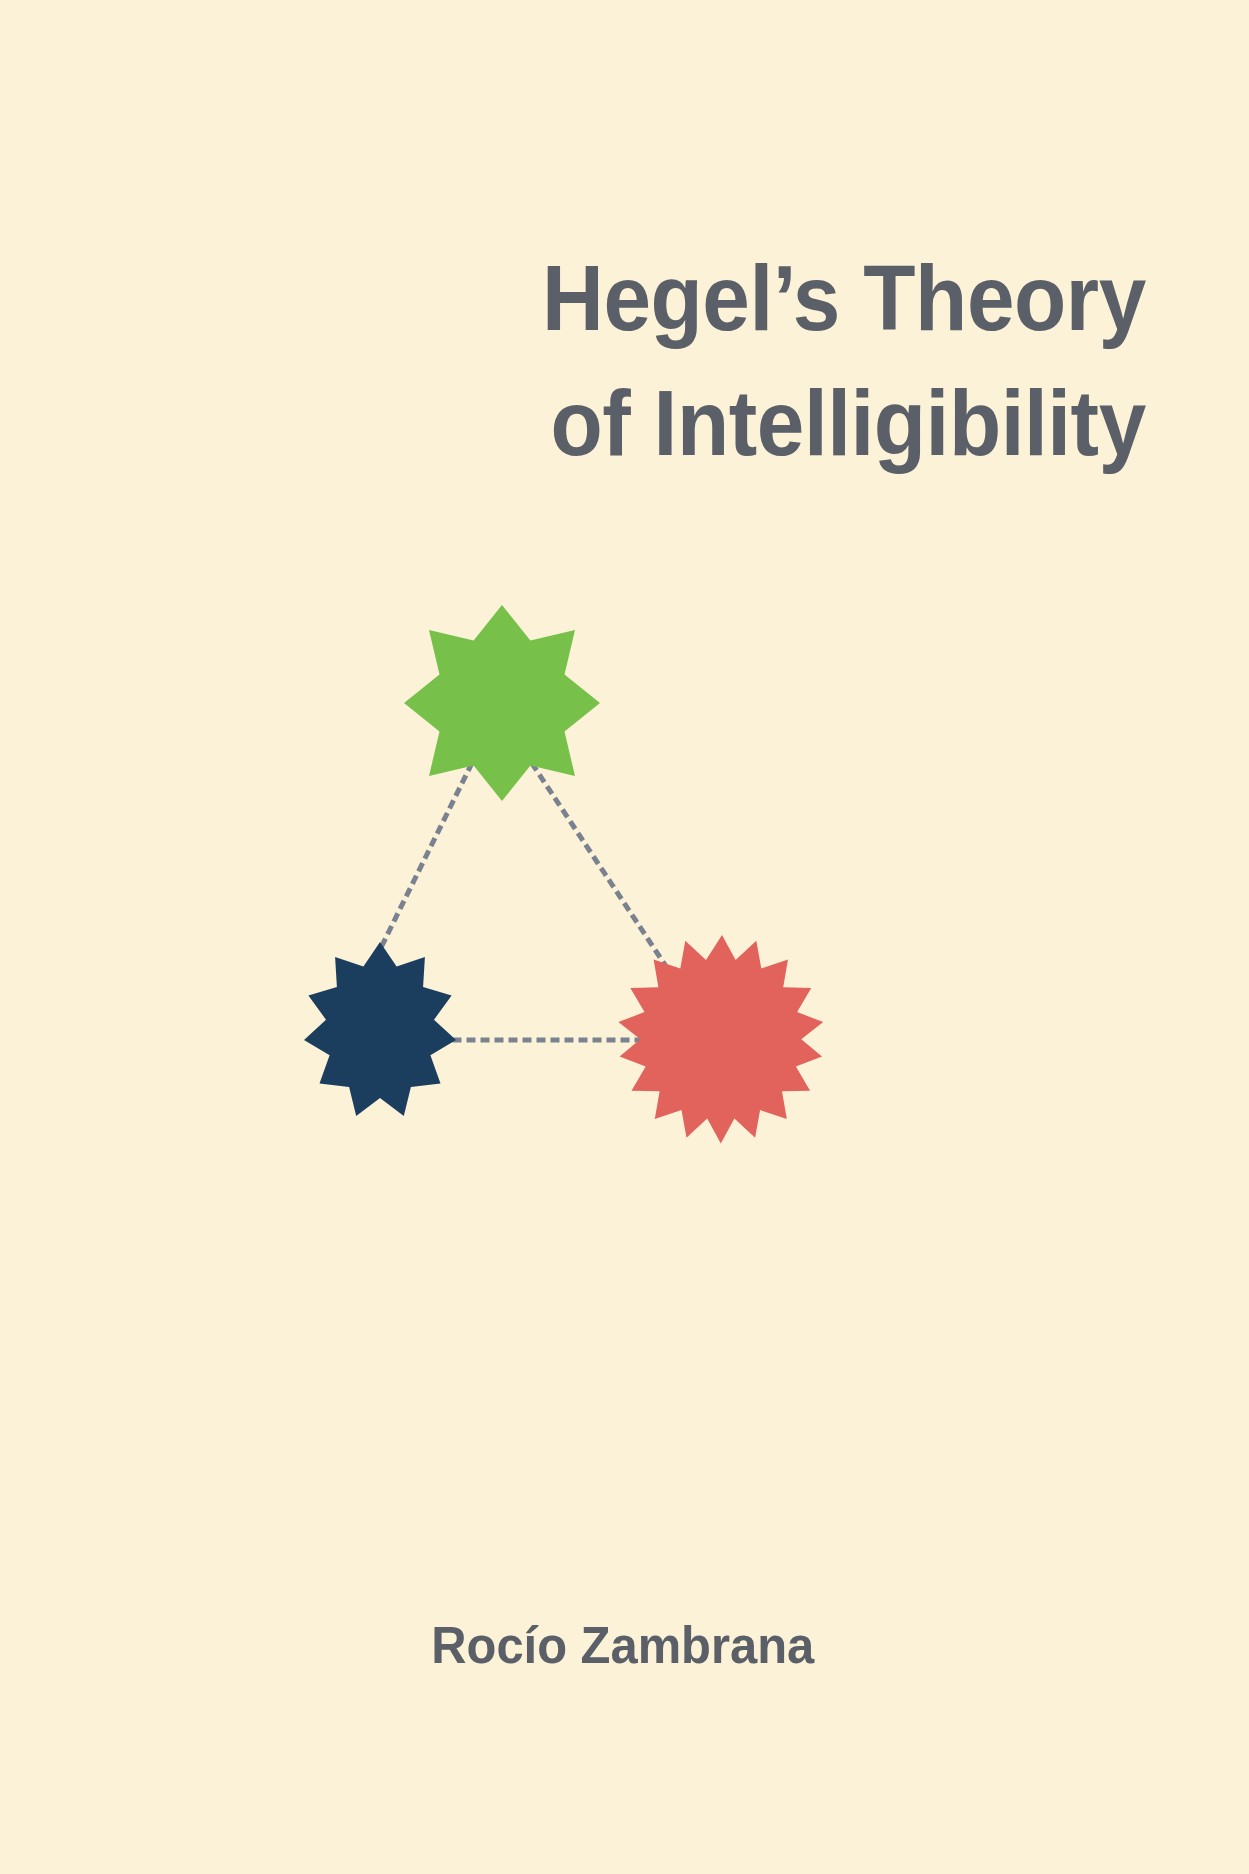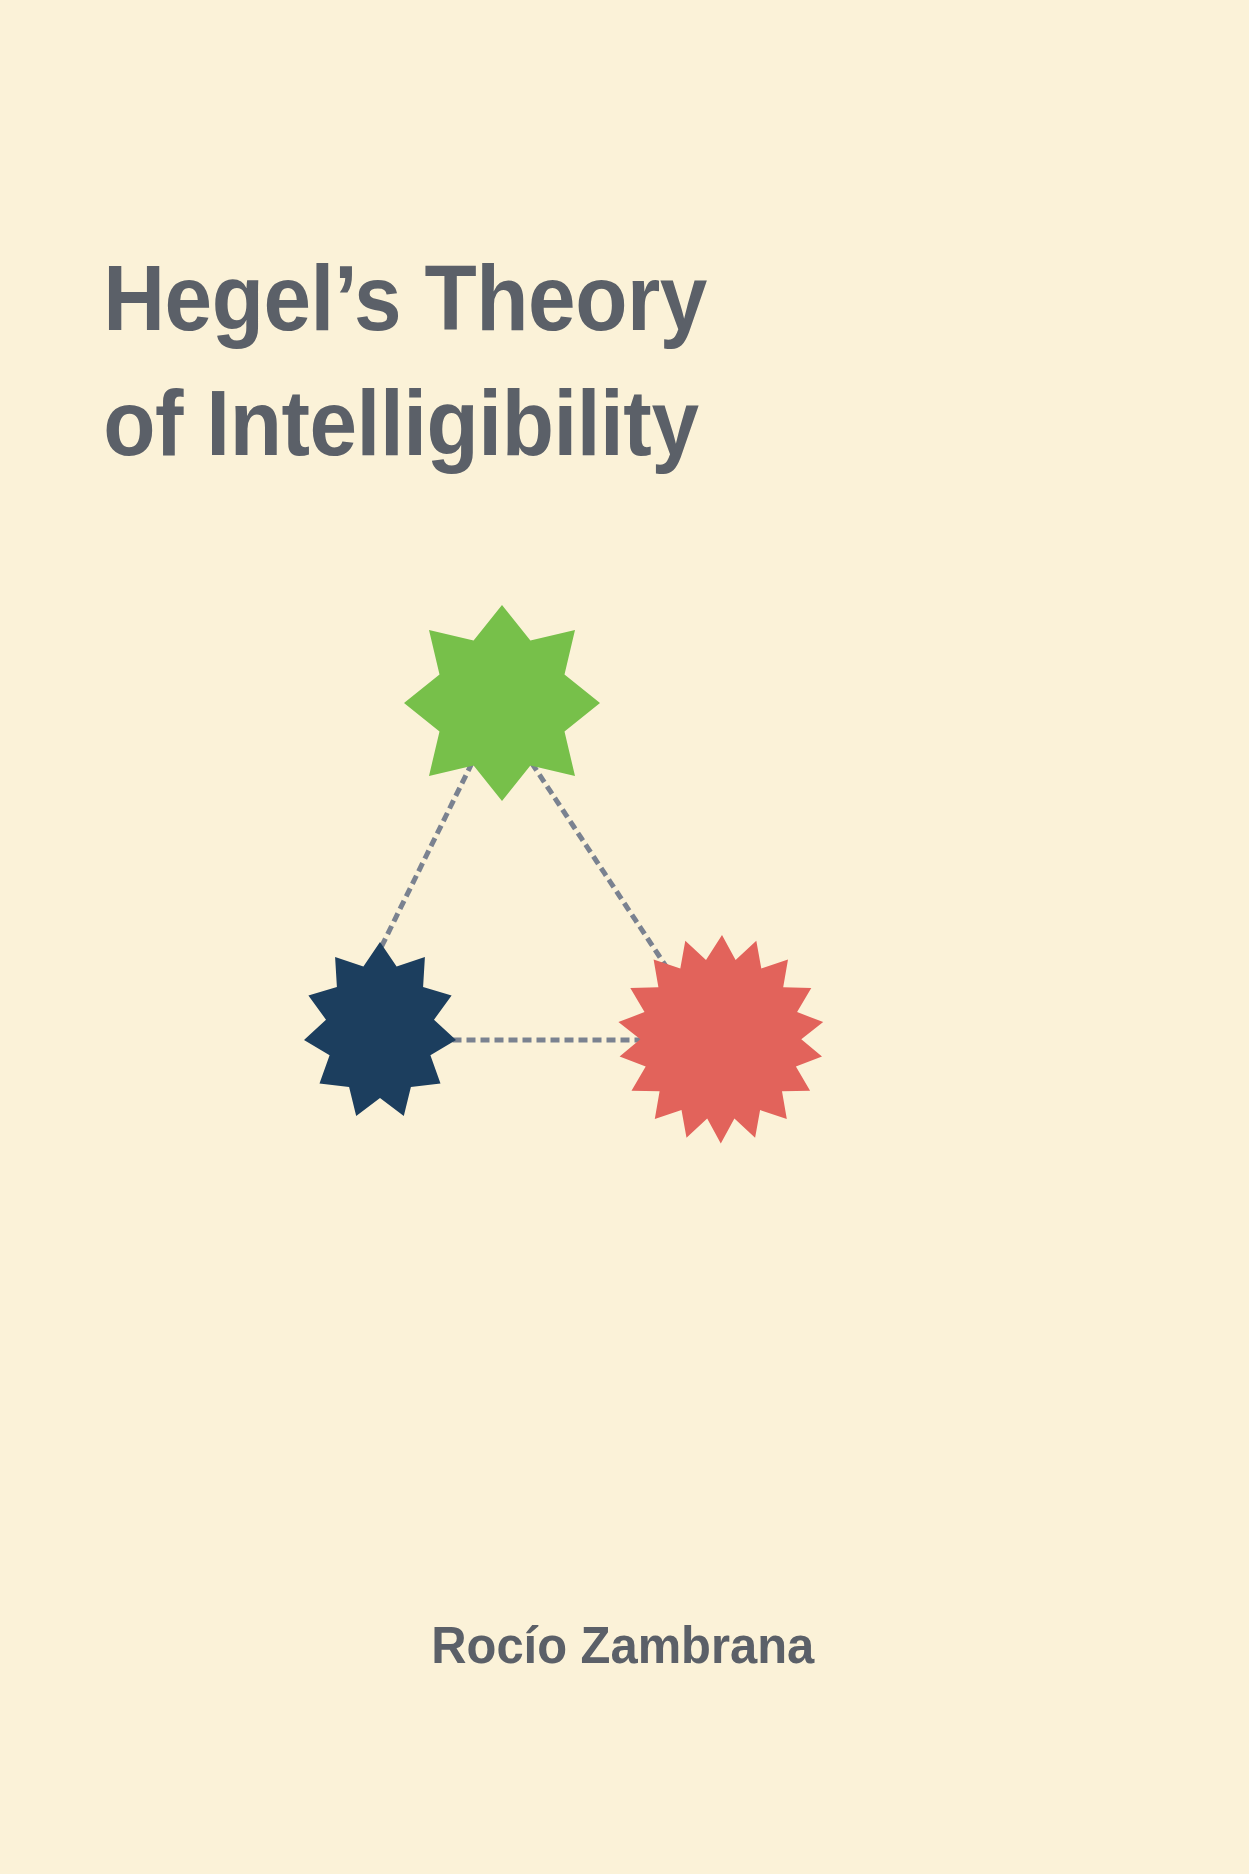--- a/index.html
+++ b/index.html
@@ -20,21 +20,21 @@
     background: #FBF2D8;
     display: flex;
     flex-direction: column;
     align-items: center;
   }
   .title-block {
     position: absolute;
     top: 236px;
     left: 0;
     right: 0;
-    text-align: left;
+    text-align: right;
     padding: 0 64px;
     box-sizing: border-box;
   }
   .title-line {
     display: block;
     color: #5B6068;
     font-family: "Liberation Sans Narrow", "Liberation Sans", sans-serif;
     font-weight: bold;
     font-size: 92px;
     line-height: 125px;

